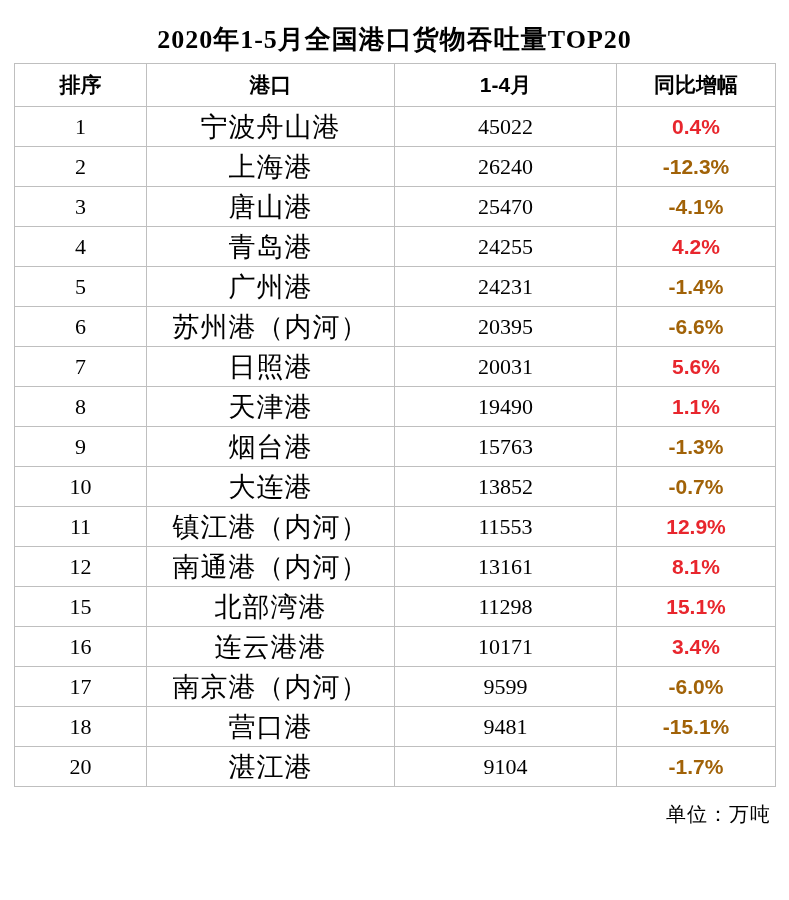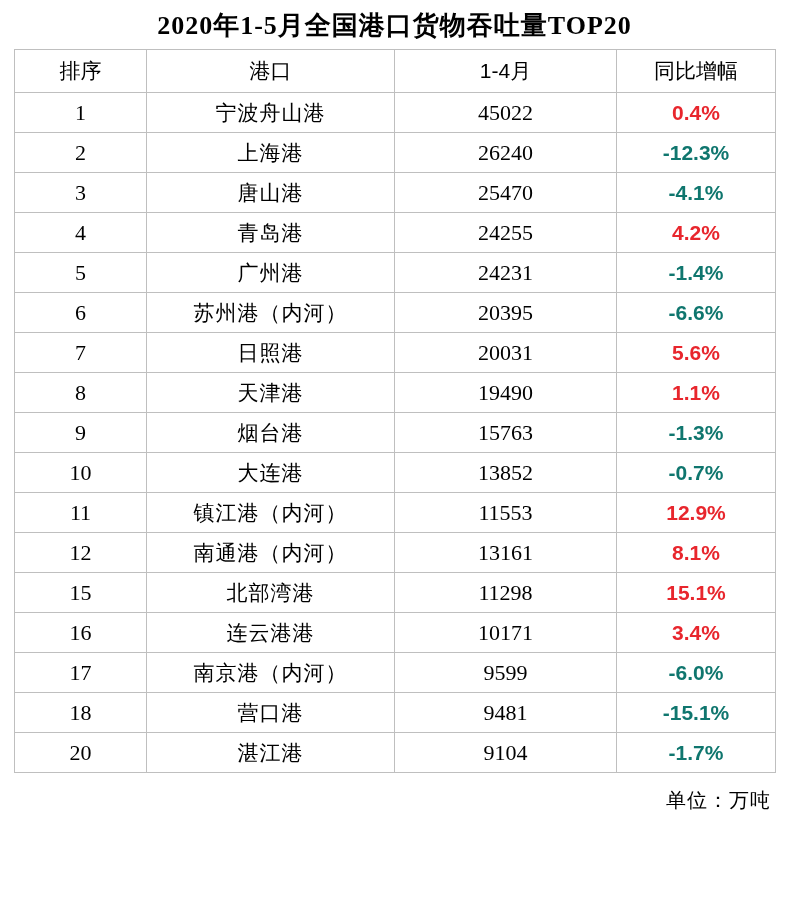--- a/index.html
+++ b/index.html
@@ -12,21 +12,21 @@
     height: 900px;
     font-family: "Liberation Sans", sans-serif;
     color: #000000;
     overflow: hidden;
   }
   .page {
     width: 789px;
     height: 900px;
     position: relative;
     box-sizing: border-box;
-    padding: 2px 14px;
+    padding: 16px 14px;
   }
   .title {
     text-align: center;
     font-family: "Liberation Serif", serif;
     font-weight: bold;
     font-size: 26px;
     letter-spacing: 1px;
     padding-top: 6px;
     padding-bottom: 6px;
     color: #000;
@@ -44,42 +44,42 @@
   table.rank-table th,
   table.rank-table td {
     border: 1px solid #bfbfbf;
     height: 39px;
     text-align: center;
     vertical-align: middle;
     font-size: 21px;
     padding: 0;
   }
   table.rank-table thead th {
-    font-weight: normal;
+    font-weight: bold;
     font-size: 21px;
     height: 42px;
     text-align: center;
   }
   table.rank-table tbody td.rank-cell,
   table.rank-table tbody td.value-cell {
     font-family: "Liberation Serif", serif;
     font-size: 22px;
   }
   table.rank-table tbody td.port-cell {
-    font-size: 21px;
+    font-size: 27px;
     letter-spacing: 1px;
     text-align: center;
   }
   table.rank-table tbody td.yoy-cell {
     font-weight: bold;
     font-size: 21px;
     font-family: "Liberation Sans", sans-serif;
   }
   .up { color: #e8262d; }
-  .down { color: #0f766e; }
+  .down { color: #a16207; }
 
   .unit {
     text-align: right;
     width: 761px;
     font-size: 20px;
     padding-top: 14px;
     padding-right: 4px;
     box-sizing: border-box;
     letter-spacing: 1px;
   }

